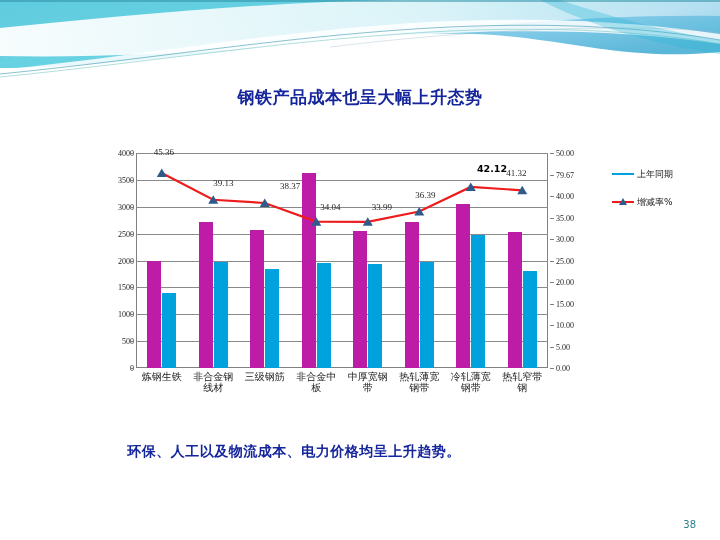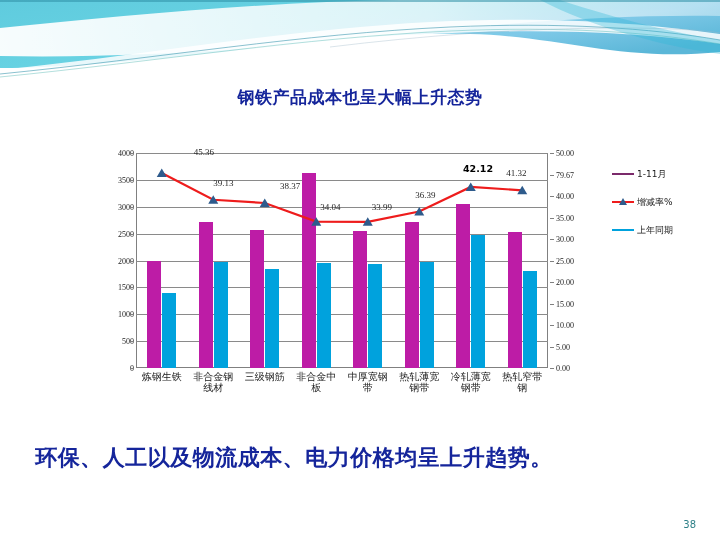--- a/index.html
+++ b/index.html
@@ -52,21 +52,21 @@
   .leg-item{display:flex;align-items:center;height:28px;}
   .leg-swatch{position:relative;width:22px;height:10px;margin-right:3px;flex:0 0 22px;}
   .leg-line{position:absolute;left:0;top:4px;width:22px;height:2px;}
   .leg-mark{position:absolute;left:7px;top:1px;width:0;height:0;border-left:4px solid transparent;border-right:4px solid transparent;border-bottom:7px solid #2E5B8C;}
   .leg-label{font-size:9px;color:#1b1b1b;font-family:"DejaVu Sans", sans-serif;white-space:nowrap;}
 
   
   #caption{
     position:absolute;left:0;top:443px;width:588px;text-align:center;
     font-family:"DejaVu Sans", sans-serif;
-    font-size:22px;font-weight:bold;color:#15259B;letter-spacing:.5px;
+    font-size:14px;font-weight:bold;color:#15259B;letter-spacing:.5px;
   }
 
   #page-number{position:absolute;right:24px;bottom:10px;font-size:10px;color:#2C7F86;font-family:"DejaVu Sans", sans-serif;}
 </style>
 </head>
 <body>
 
 <svg id="header-wave" viewBox="0 0 720 80" preserveAspectRatio="none">
   <defs>
     <linearGradient id="wg1" x1="0" y1="0" x2="1" y2="0.6">
@@ -192,27 +192,27 @@
         <polygon points="20.75,23.951999999999998 30.75,23.951999999999998 25.75,15.451999999999998" fill="#2E5B8C"></polygon>
         <polygon points="72.25,50.740999999999985 82.25,50.740999999999985 77.25,42.240999999999985" fill="#2E5B8C"></polygon>
         <polygon points="123.75,54.009000000000015 133.75,54.009000000000015 128.75,45.509000000000015" fill="#2E5B8C"></polygon>
         <polygon points="175.25,72.62800000000001 185.25,72.62800000000001 180.25,64.12800000000001" fill="#2E5B8C"></polygon>
         <polygon points="226.75,72.84299999999999 236.75,72.84299999999999 231.75,64.34299999999999" fill="#2E5B8C"></polygon>
         <polygon points="278.25,62.522999999999996 288.25,62.522999999999996 283.25,54.022999999999996" fill="#2E5B8C"></polygon>
         <polygon points="329.75,37.884000000000015 339.75,37.884000000000015 334.75,29.384000000000015" fill="#2E5B8C"></polygon>
         <polygon points="381.25,41.323999999999984 391.25,41.323999999999984 386.25,32.823999999999984" fill="#2E5B8C"></polygon>
       </svg>
     <div id="dlabels">
-        <div class="dlabel" style="left: 27.75px; top: -6.048px; margin-left: 40px;">45.36</div>
+        <div class="dlabel" style="left: 27.75px; top: -6.048px;">45.36</div>
         <div class="dlabel" style="left: 87.25px; top: 24.741px; text-align: right;">39.13</div>
         <div class="dlabel" style="left: 154px; top: 28.009px;">38.37</div>
         <div class="dlabel" style="left: 194.25px; top: 48.628px;">34.04</div>
         <div class="dlabel" style="left: 245.75px; top: 48.843px;">33.99</div>
         <div class="dlabel" style="left: 289.25px; top: 36.523px;">36.39</div>
-        <div class="dlabel bold" style="left: 342px; top: 9.884px;">42.12</div>
+        <div class="dlabel bold" style="left: 356px; top: 9.884px;">42.12</div>
         <div class="dlabel" style="left: 380.25px; top: 15.324px;">41.32</div>
       </div>
   </div>
 
   <div class="xlabels" id="xlabels">
       <div class="xlabel" style="left: -6px; width: 63.5px;">
         <div>炼钢生铁</div>
       </div>
       <div class="xlabel" style="left: 45.5px; width: 63.5px;">
         <div>非合金钢</div>
@@ -240,34 +240,28 @@
       <div class="xlabel" style="left: 354.5px; width: 63.5px;">
         <div>热轧窄带</div>
         <div>钢</div>
       </div>
     </div>
 </div>
 
 <div id="legend">
     <div class="leg-item">
       <span class="leg-swatch">
-        <span class="leg-line" style="background: rgb(123, 42, 107);"></span>
+        <span class="leg-line" style="background: rgb(0, 162, 221);"></span>
       </span>
-      <span class="leg-label">1-11月</span>
+      <span class="leg-label">上年同期</span>
     </div>
     <div class="leg-item">
       <span class="leg-swatch">
         <span class="leg-line" style="background: rgb(238, 28, 28);"></span>
         <span class="leg-mark"></span>
       </span>
       <span class="leg-label">增减率%</span>
     </div>
-    <div class="leg-item">
-      <span class="leg-swatch">
-        <span class="leg-line" style="background: rgb(0, 162, 221);"></span>
-      </span>
-      <span class="leg-label">上年同期</span>
-    </div>
   </div>
 
 <div id="caption">环保、人工以及物流成本、电力价格均呈上升趋势。</div>
 
 <div id="page-number">38</div>
 
 </body></html>

